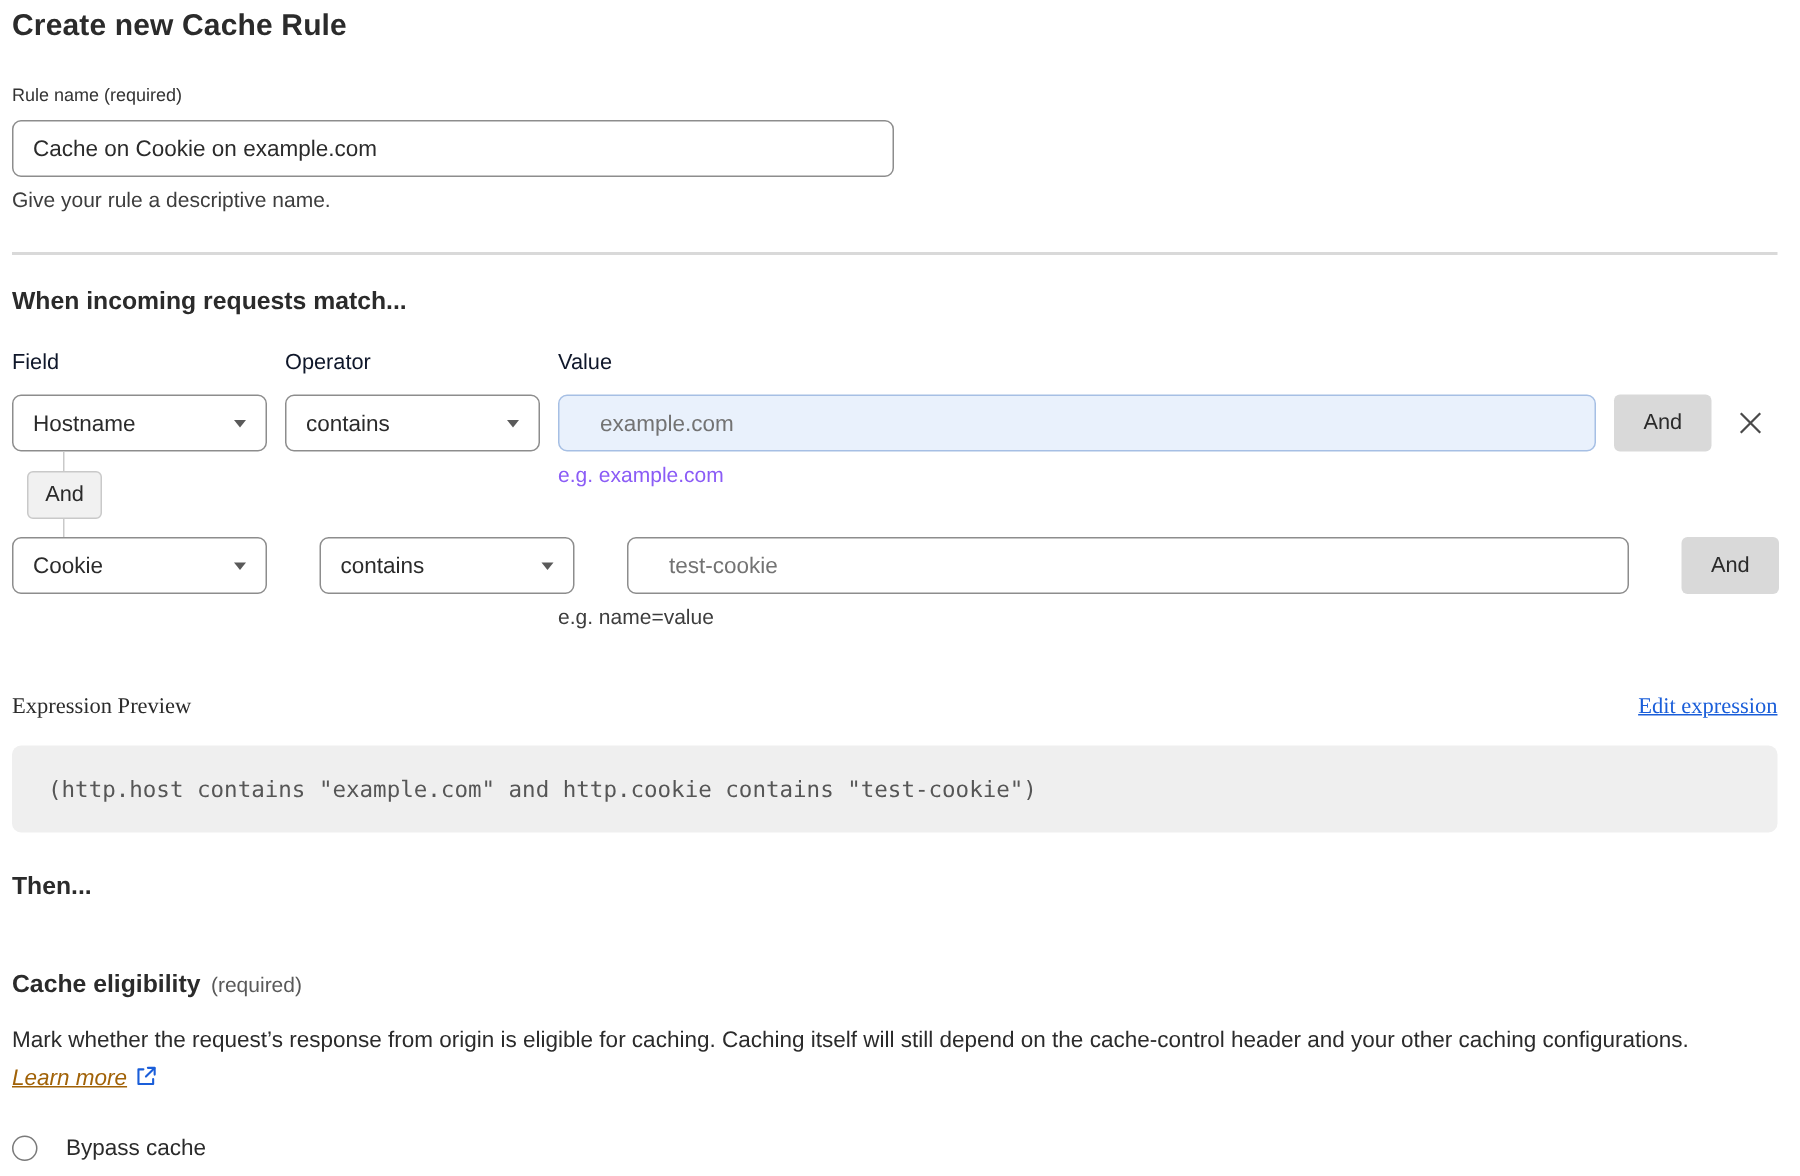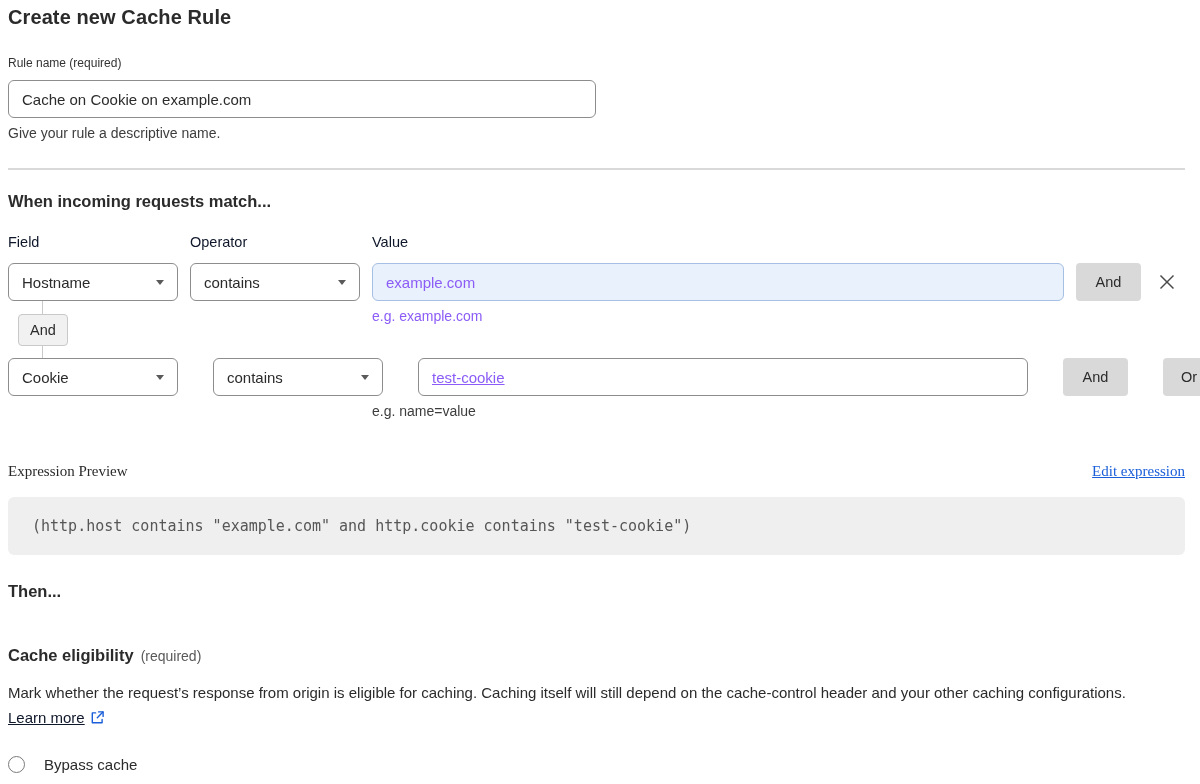--- a/index.html
+++ b/index.html
@@ -78,33 +78,33 @@
   .caret {
     width: 0; height: 0;
     border-left: 4.5px solid transparent;
     border-right: 4.5px solid transparent;
     border-top: 5.5px solid #5a5a5a;
   }
   .value-input {
     height: 38px;
     border: 1px solid #8d8d8d;
     border-radius: 6px;
-    padding: 0 13px;
+    padding: 0 27px;
     font-size: 15px;
     font-family: "Liberation Sans", sans-serif;
-    color: #8b5cf6;
+    color: #737373;
     outline: none;
     background: #fff;
   }
   .value-input.focused {
     background: #e9f1fc;
     border-color: #a6bfe4;
   }
   .row-1 .value-input { flex: 1 1 auto; }
-  .row-2 .value-input { width: 610px; flex: none; text-decoration: underline; }
+  .row-2 .value-input { width: 668px; flex: none; }
 
   .logic-btn {
     height: 38px;
     border: none;
     border-radius: 4px;
     background: #d9d9d9;
     color: #2b2b2b;
     font-size: 14.5px;
     font-family: "Liberation Sans", sans-serif;
     cursor: pointer;
@@ -184,21 +184,21 @@
   .eligibility-heading-row { margin-top: 28px; display: flex; align-items: baseline; }
   .required-note { margin-left: 7px; font-size: 14px; font-weight: 400; color: #595959; margin-top: 19px; }
 
   .eligibility-desc {
     margin-top: 15px;
     font-size: 15px;
     line-height: 25px;
     color: #2b2b2b;
     max-width: 1160px;
   }
-  .learn-more-link { color: #0f172a; text-decoration: underline; cursor: pointer; }
+  .learn-more-link { color: #a16207; text-decoration: underline; cursor: pointer; font-style: italic; }
   .ext-icon { display: inline-block; vertical-align: -2px; margin-left: 5px; }
 
   
   .radio-row { display: flex; align-items: center; margin-top: 25px; cursor: pointer; }
   .radio-row.first { margin-top: 24px; }
   .radio-circle {
     width: 17px; height: 17px;
     border: 1.5px solid #7a7a7a;
     border-radius: 50%;
     background: #fff;

